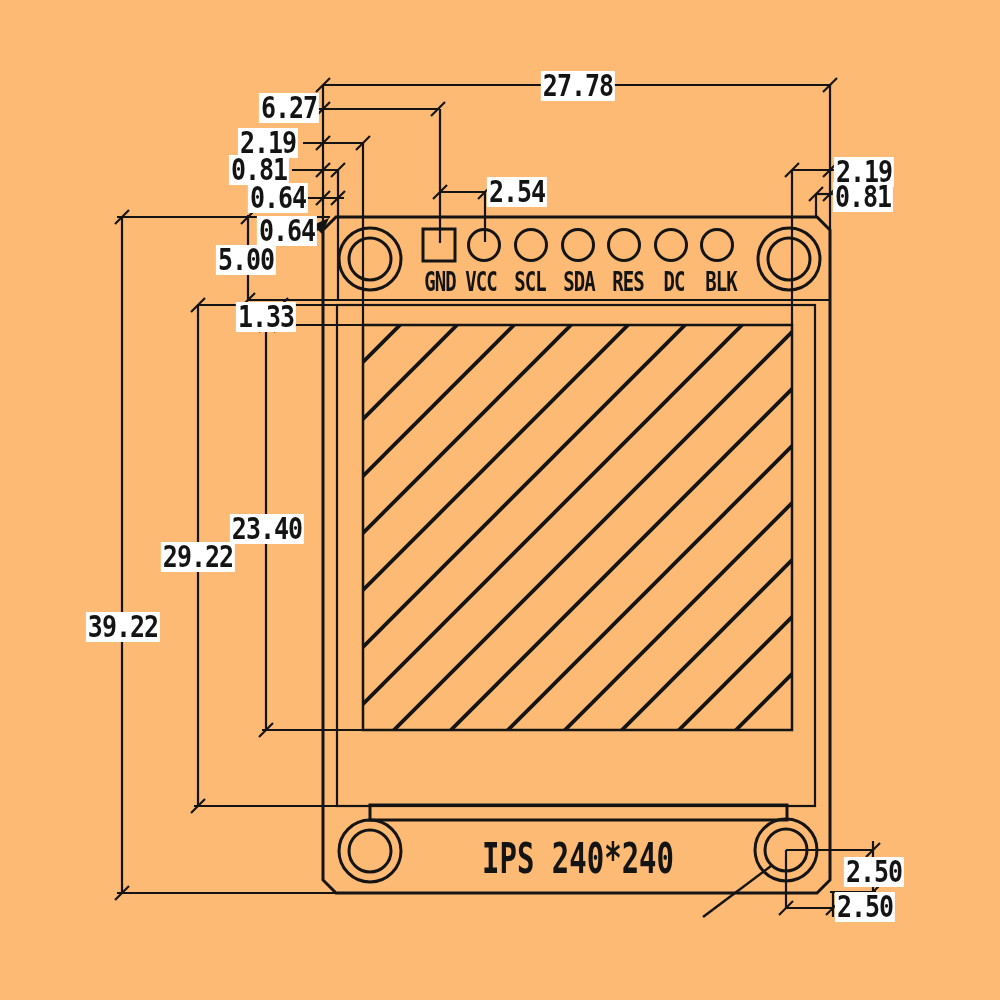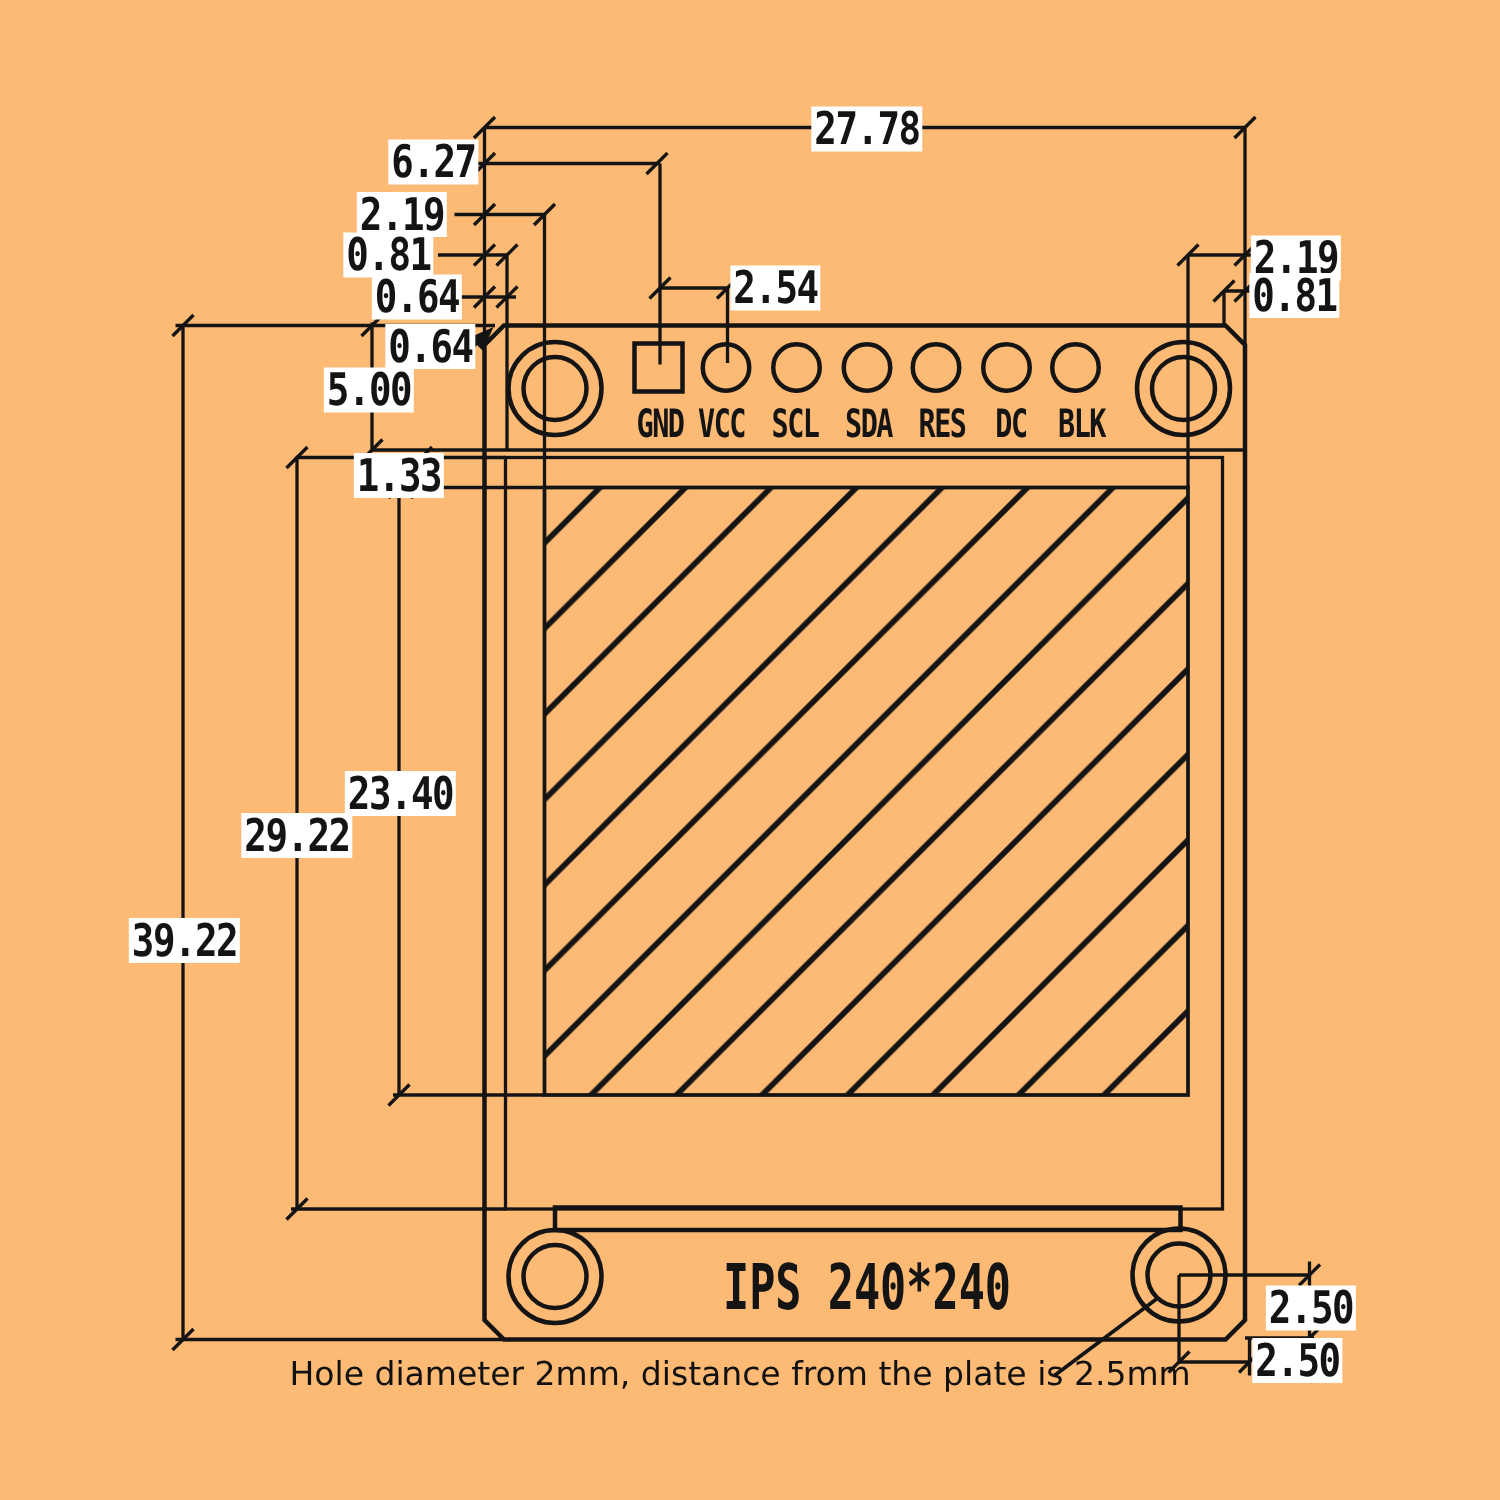--- a/index.html
+++ b/index.html
@@ -190,15 +190,14 @@
   <span class="pinlbl" style="left:440px;top:282px">GND</span>
   <span class="pinlbl" style="left:481px;top:282px">VCC</span>
   <span class="pinlbl" style="left:530px;top:282px">SCL</span>
   <span class="pinlbl" style="left:579px;top:282px">SDA</span>
   <span class="pinlbl" style="left:628px;top:282px">RES</span>
   <span class="pinlbl" style="left:674px;top:282px">DC</span>
   <span class="pinlbl" style="left:721px;top:282px">BLK</span>
 
   <span class="ips" style="left:578px;top:859px">IPS 240*240</span>
 
-  <span class="note" style="left:193px;top:905px">Hole diameter 2mm, distance from the plate is 2.5mm</span>
 
 </div>
 
 </body></html>

